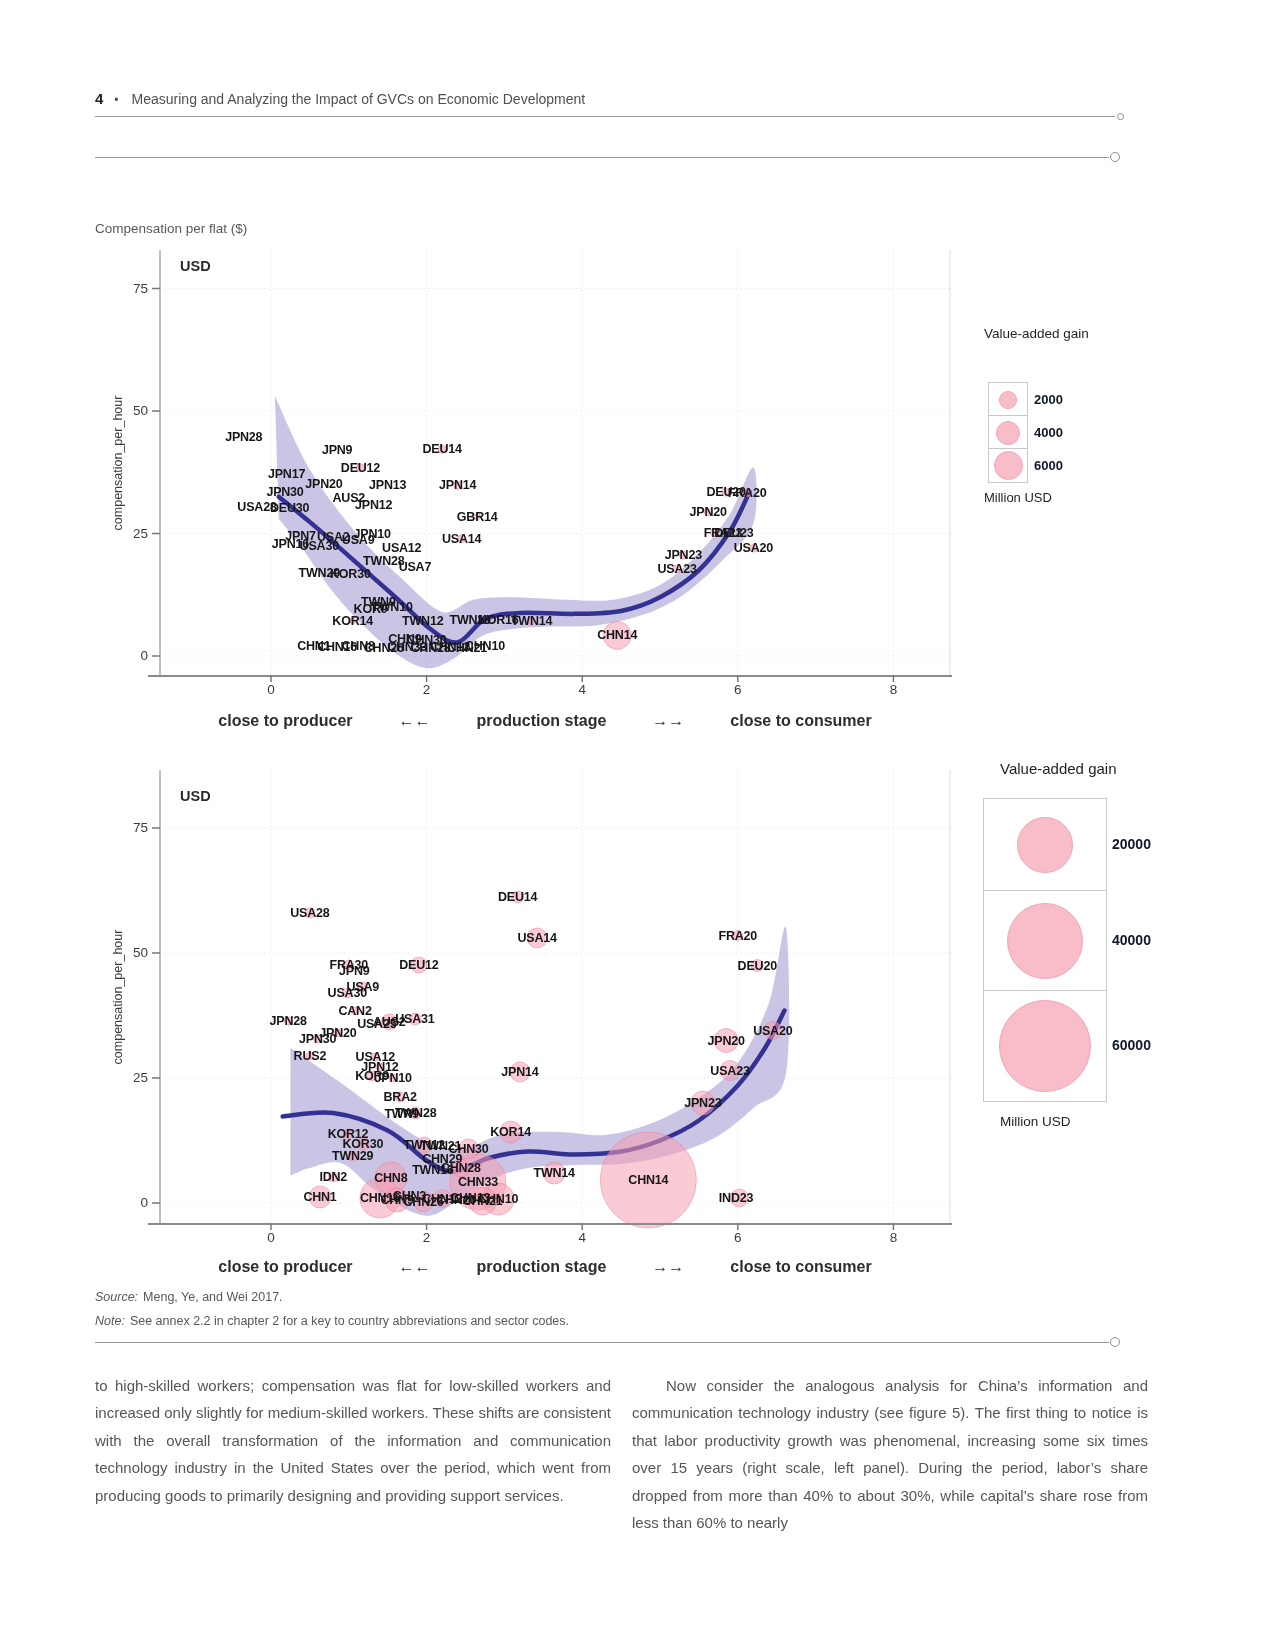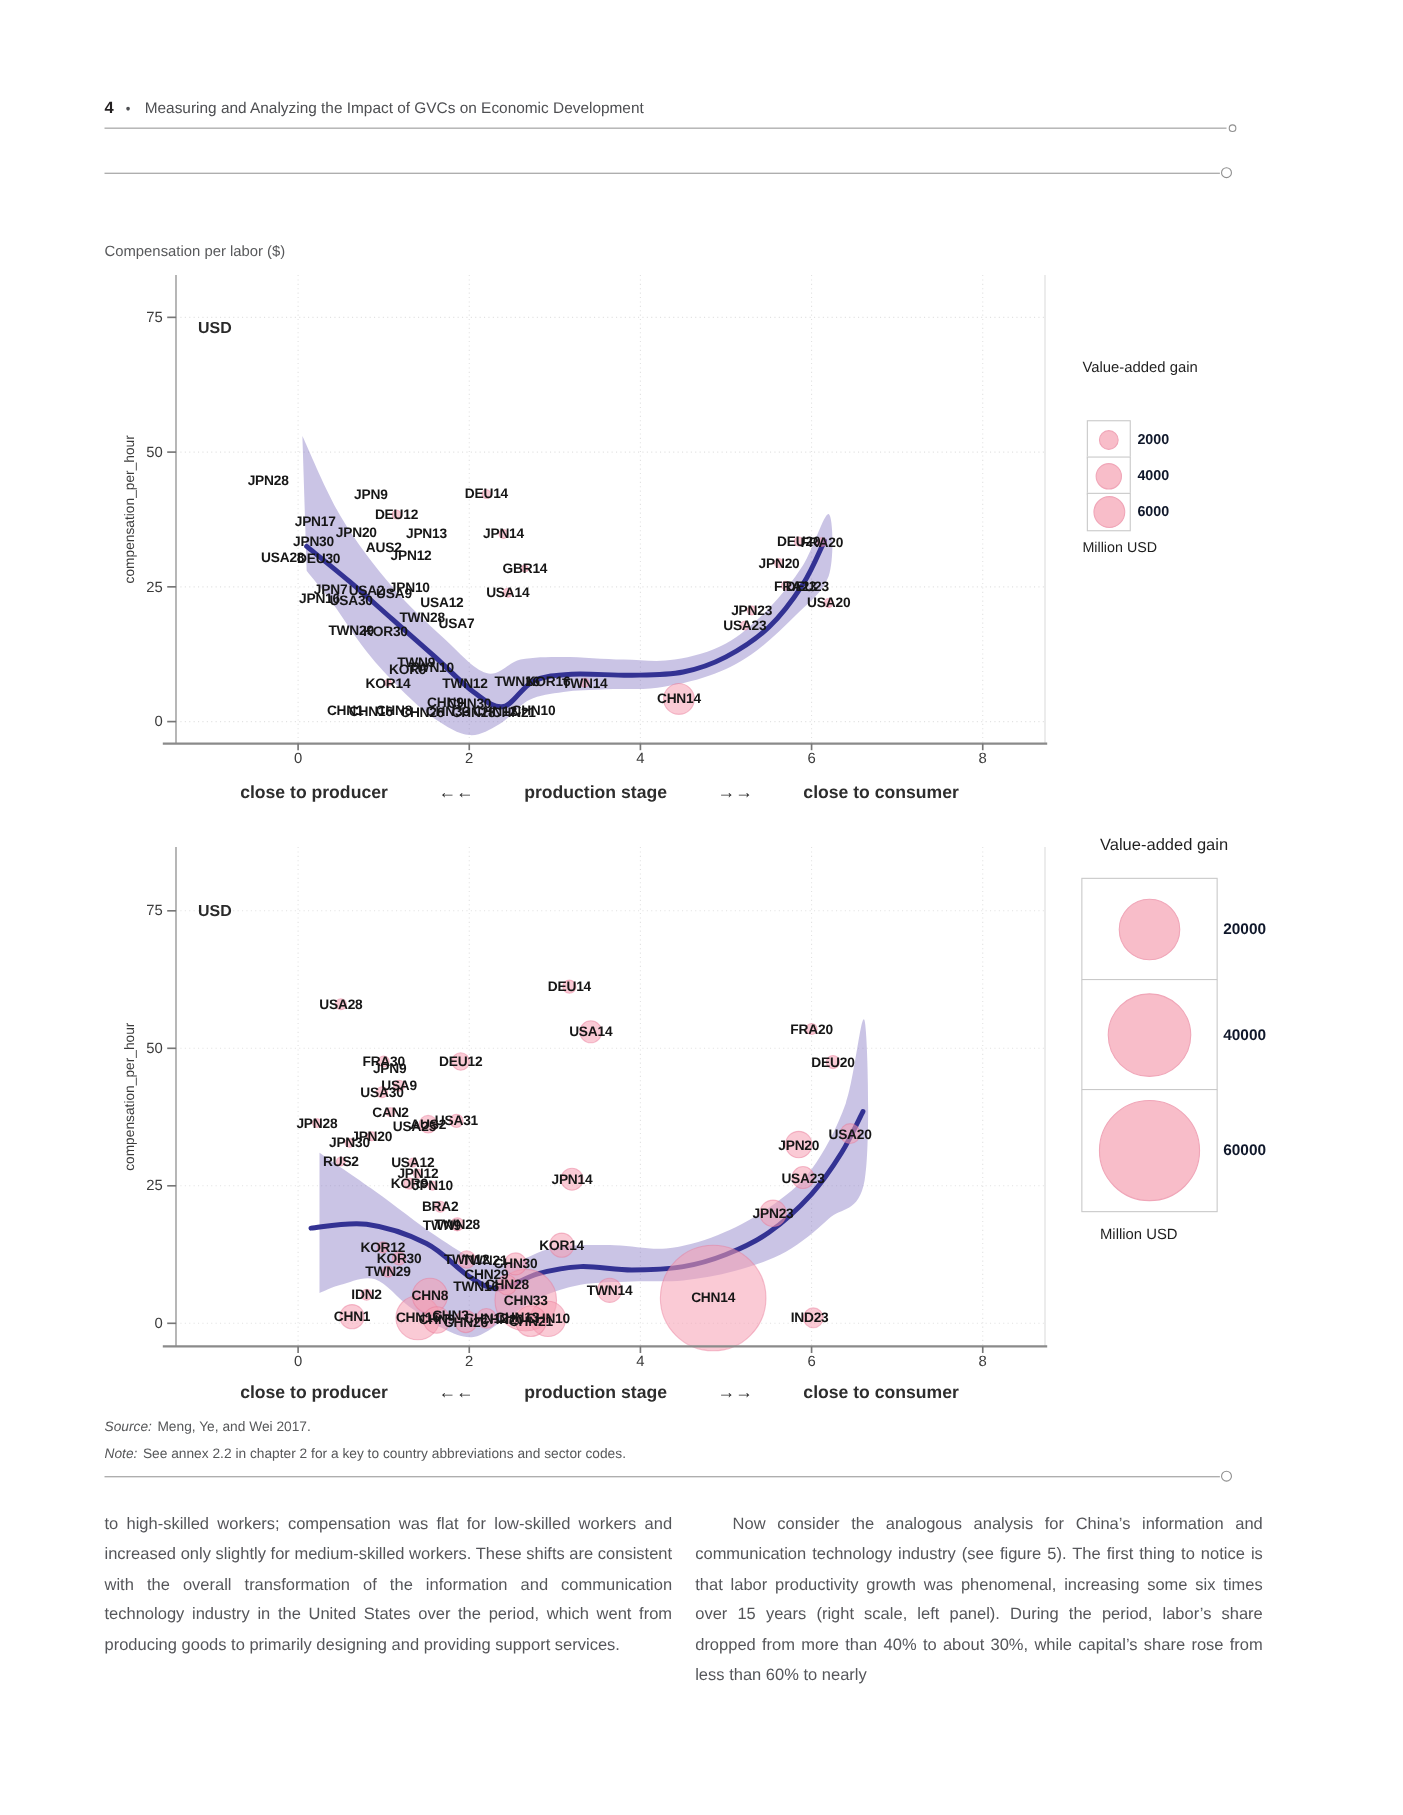--- a/index.html
+++ b/index.html
@@ -14,21 +14,21 @@
   .cap.sm{right:-9px;top:-4px;width:5px;height:5px;}
   .cap.lg{right:-11px;top:-6px;width:8px;height:8px;}
   .figtitle{left:95px;top:167px;width:1020px;font-size:15.5px;font-weight:700;color:#231f20;line-height:24px;}
   .figtitle .lab{color:#29abe2;margin-right:6px;}
   .subtitle{left:95px;top:221px;font-size:13.5px;color:#58595b;}
   #chart-svg{position:absolute;left:0;top:0;pointer-events:none;}
   #chart-dom{position:absolute;left:0;top:0;width:1275px;height:1650px;pointer-events:none;}
   .pt{position:absolute;transform:translate(-50%,-50%);font-size:12.5px;font-weight:700;color:#161616;white-space:nowrap;letter-spacing:-0.2px;}
   .ytick{position:absolute;width:40px;text-align:right;font-size:13.5px;color:#3c3c3c;}
   .xtick{position:absolute;transform:translateX(-50%);font-size:13.5px;color:#3c3c3c;}
-  .usd{position:absolute;font-size:14.5px;font-weight:700;color:#2a2a2a;margin-top:33px;}
+  .usd{position:absolute;font-size:14.5px;font-weight:700;color:#2a2a2a;}
   .ylab{position:absolute;font-size:12.5px;color:#3a3a3a;transform:translate(-50%,-50%) rotate(-90deg);white-space:nowrap;}
   .capt{position:absolute;display:flex;justify-content:center;gap:46px;font-size:16px;color:#2d2d2d;font-weight:700;}
   .leg-title{position:absolute;color:#1f1f1f;}
   .leg-cell{position:absolute;border:1px solid #c9c9c9;background:#fff;}
   .leg-circ{position:absolute;border-radius:50%;background:#f8bdc9;border:1px solid #f0a6b8;}
   .leg-val{position:absolute;font-weight:700;color:#0f172a;transform:translateY(-50%);}
   .leg-unit{position:absolute;color:#1f1f1f;}
   .src{position:absolute;left:95px;font-size:12.5px;color:#57585a;}
   .src .it{font-style:italic;margin-right:5px;}
   .col{position:absolute;width:516px;font-size:15px;line-height:27.4px;color:#55565a;text-align:justify;}
@@ -42,21 +42,21 @@
   <div class="abs hdr">
     <span class="num">4</span><span class="dot">•</span><span>Measuring and Analyzing the Impact of GVCs on Economic Development</span>
   </div>
   <div class="rule" style="left:95px;top:116px;width:1020px;">
       <span class="cap sm"></span>
     </div>
   <div class="rule" style="left:95px;top:157px;width:1014px;">
       <span class="cap lg"></span>
     </div>
 
-  <p class="abs subtitle" style="margin:0;">Compensation per labor ($)</p>
+  <p class="abs subtitle" style="margin:0;">Compensation per flat ($)</p>
 
   <svg id="chart-svg" width="1275" height="1650">
       <line x1="271" x2="271" y1="250" y2="676" stroke="#e2e2e2" stroke-width="1" stroke-dasharray="1,3"></line>
       <line x1="426.6" x2="426.6" y1="250" y2="676" stroke="#e2e2e2" stroke-width="1" stroke-dasharray="1,3"></line>
       <line x1="582.2" x2="582.2" y1="250" y2="676" stroke="#e2e2e2" stroke-width="1" stroke-dasharray="1,3"></line>
       <line x1="737.8" x2="737.8" y1="250" y2="676" stroke="#e2e2e2" stroke-width="1" stroke-dasharray="1,3"></line>
       <line x1="893.4" x2="893.4" y1="250" y2="676" stroke="#e2e2e2" stroke-width="1" stroke-dasharray="1,3"></line>
       <line x1="160" x2="950" y1="288.5" y2="288.5" stroke="#e2e2e2" stroke-width="1" stroke-dasharray="1,3"></line>
       <line x1="160" x2="950" y1="411" y2="411" stroke="#e2e2e2" stroke-width="1" stroke-dasharray="1,3"></line>
       <line x1="160" x2="950" y1="533.5" y2="533.5" stroke="#e2e2e2" stroke-width="1" stroke-dasharray="1,3"></line>

